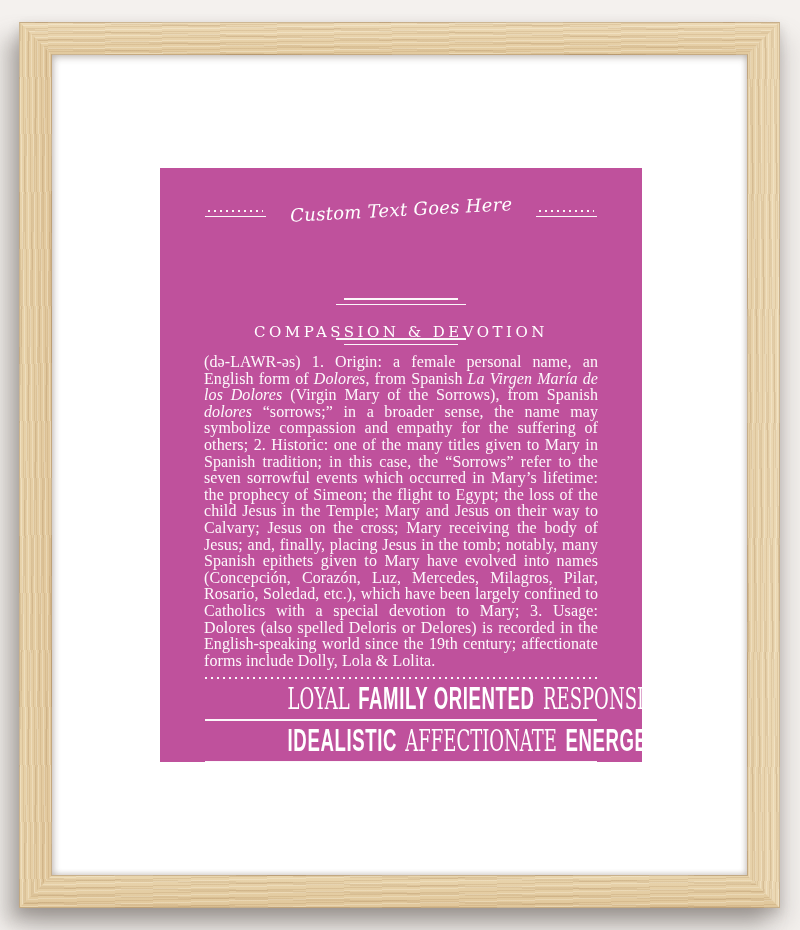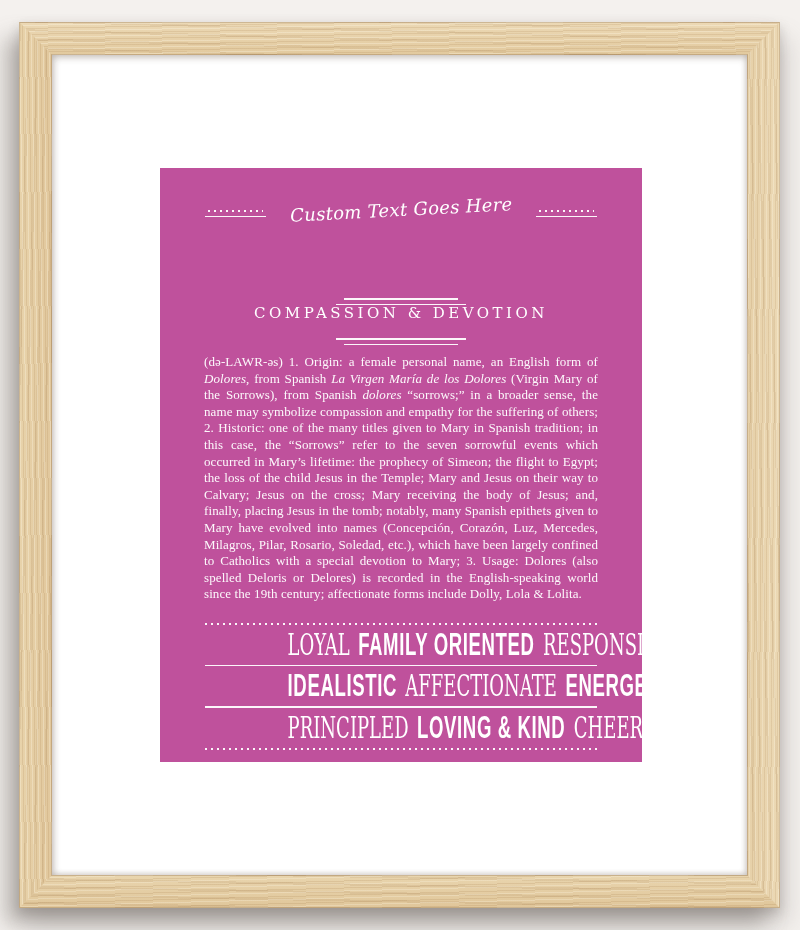--- a/index.html
+++ b/index.html
@@ -63,28 +63,28 @@
   .name{position:absolute;top:50px;left:0;right:0;text-align:center;white-space:nowrap;}
   .name-inner{display:inline-block;font:700 69px/72px "Liberation Sans",sans-serif;
     letter-spacing:6px;margin-right:-6px;transform:scaleX(.6);}
   
   .rules{position:absolute;left:0;right:0;display:flex;flex-direction:column;align-items:center;gap:4px;}
   .rules-top{top:130px;}
   .rules-bottom{top:170px;}
   .rule{height:1.5px;background:rgba(255,255,255,.95);}
   .rule-short{width:114px;}
   .rule-long{width:130px;}
-  .tagline{position:absolute;top:135px;left:0;right:0;text-align:center;
+  .tagline{position:absolute;top:154px;left:0;right:0;text-align:center;
     font-family:"DejaVu Serif",serif;font-size:15px;line-height:20px;letter-spacing:3.5px;}
   
   .content{position:absolute;top:186px;left:0;right:0;}
-  .definition{margin:0 44px;font-family:"Liberation Serif",serif;font-size:13px;
+  .definition{margin:0 44px;font-family:"Liberation Serif",serif;font-size:16px;
     line-height:16.6px;text-align:justify;color:rgba(255,255,255,.96);letter-spacing:.1px;}
   .definition .it{font-style:italic;}
-  .traits{margin:20px 45px 0;}
+  .traits{margin:8px 45px 0;}
   .dotted{height:2px;
     background:repeating-linear-gradient(90deg,rgba(255,255,255,.95) 0 2px,rgba(0,0,0,0) 2px 6px);}
   .trait-sep{height:1.5px;background:rgba(255,255,255,.95);}
   .trait-row{height:40px;line-height:40px;text-align:center;white-space:nowrap;
     transform:scaleX(.6);transform-origin:center;}
   .w-slab{font-family:"DejaVu Serif",serif;font-size:30px;margin:0 7px;}
   .w-sans{font-family:"Liberation Sans",sans-serif;font-weight:700;font-size:31px;
     margin:0 7px;letter-spacing:1px;}
 </style>
 </head>

